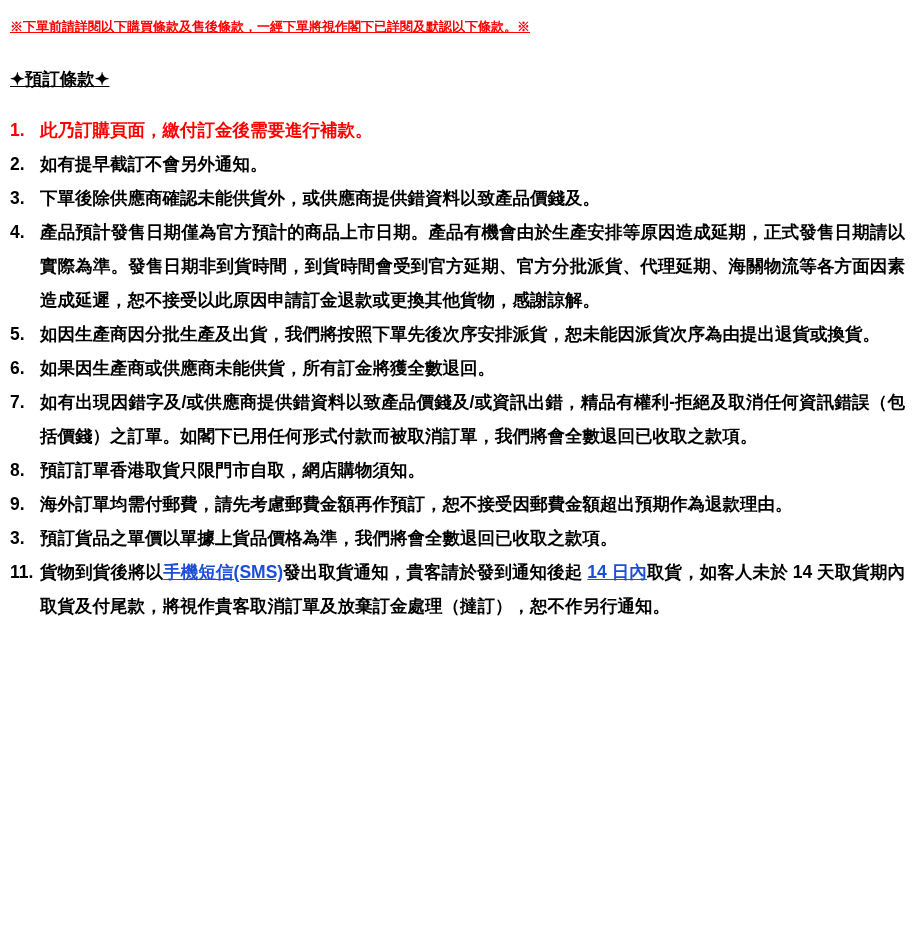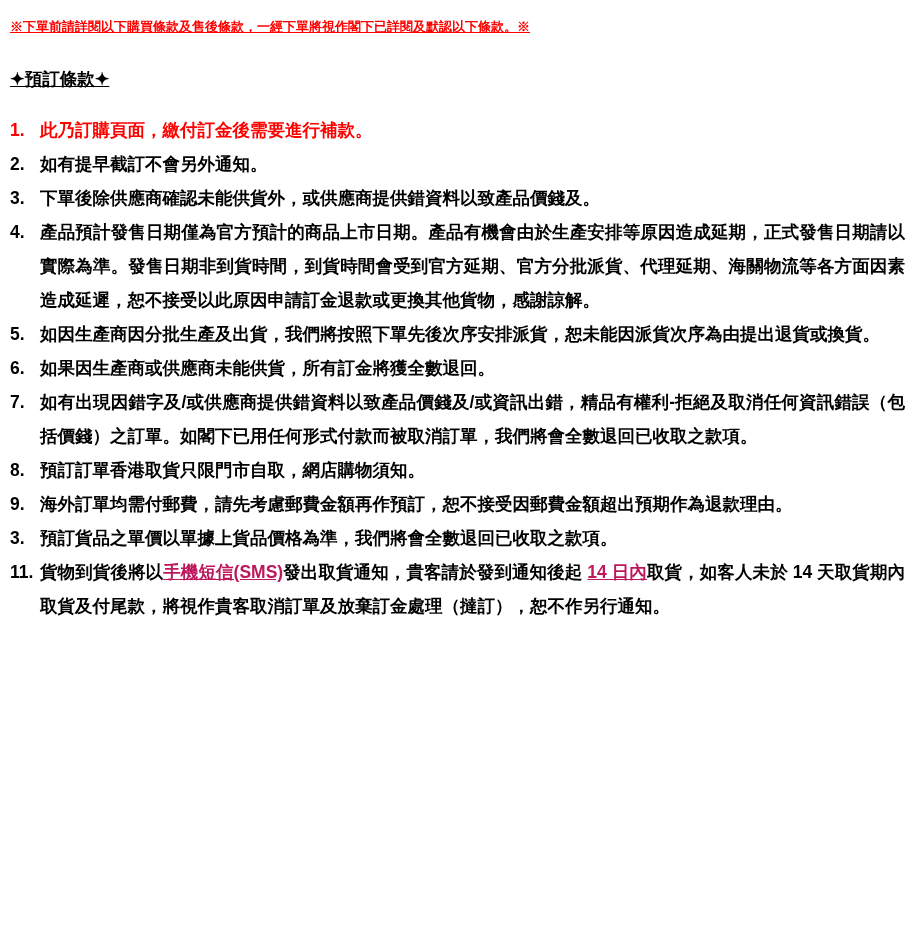--- a/index.html
+++ b/index.html
@@ -47,21 +47,21 @@
     color: #ff0000;
   }
   .term-number {
     flex: 0 0 30px;
   }
   .term-text {
     flex: 1;
     text-align: justify;
   }
   .seg-red-underline {
-    color: #be185d;
+    color: #1d4ed8;
     text-decoration: underline;
   }
   a.seg-link {
     color: #0000cc;
     text-decoration: underline;
     font-weight: bold;
     cursor: pointer;
   }
 </style>
 </head>

